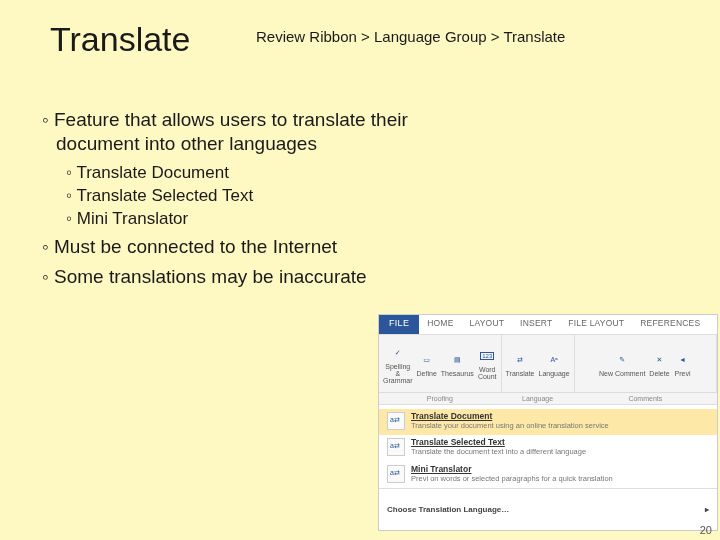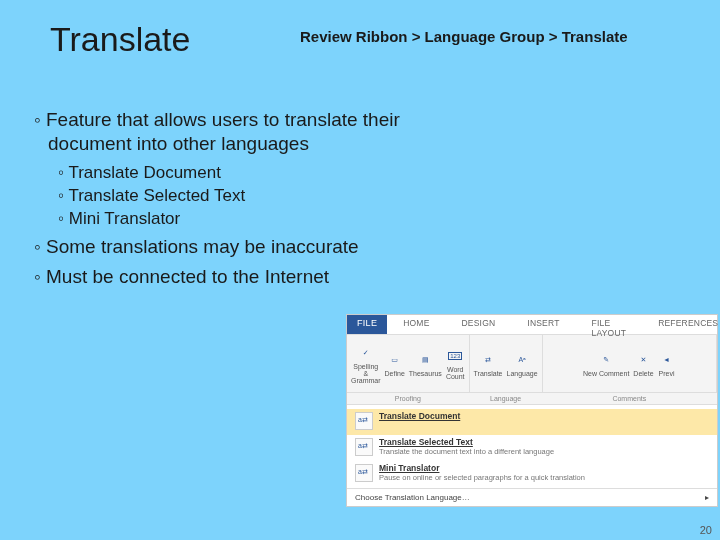--- a/index.html
+++ b/index.html
@@ -1,76 +1,75 @@
 <!DOCTYPE html>
 <html><head>
 <meta charset="utf-8">
 <style>
   * { box-sizing: border-box; margin: 0; padding: 0; }
   html, body { width: 720px; height: 540px; font-family: Arial, Helvetica, sans-serif; }
   .slide {
     width: 720px; height: 540px;
-    background: #7dd3fc;
+    background: #fef9c3;
     position: relative;
     color: #1a1a1a;
   }
   .title {
     position: absolute;
     left: 50px; top: 20px;
     font-size: 34px;
     font-weight: 400;
   }
   .breadcrumb {
     position: absolute;
     left: 256px; top: 28px;
     font-size: 15px;
-    font-weight: bold;
-    margin-left: 44px;
+    font-weight: normal;
   }
   .content {
     position: absolute;
-    left: 24px; top: 108px;
+    left: 32px; top: 108px;
     width: 380px;
     font-size: 19px;
     line-height: 1.25;
   }
   .content ul { list-style: none; }
   .content > ul > li { margin-bottom: 6px; }
   .content .b1::before { content: "◦ "; }
   .sub { margin-left: 24px; font-size: 17px; margin-top:6px; }
   .sub li::before { content: "◦ "; }
   .sub li { margin-bottom: 2px; }
   .b1 .txt { display:inline; }
   .b1 { text-indent: -14px; padding-left: 24px; }
 
   .ribbon-shot {
     position: absolute;
     right: 2px; top: 314px;
-    width: 372px;
+    width: 340px;
     background: #fff;
     border: 1px solid #ccc;
     font-size: 9px;
     color: #444;
   }
   .tabs {
     display: flex;
     align-items: stretch;
     height: 20px;
     background: #fff;
     border-bottom: 1px solid #ddd;
   }
   .tab-file {
     background: #2b579a;
     color: #fff;
     padding: 3px 10px;
     font-size: 9px;
     letter-spacing: 0.3px;
   }
   .tab {
-    padding: 3px 16px;
+    padding: 3px 8px;
     color: #666;
     font-size: 8.5px;
     letter-spacing: 0.2px;
   }
   .ribbon-body {
     display: flex;
     height: 58px;
     background: #f4f4f4;
     border-bottom: 1px solid #ddd;
   }
@@ -130,24 +129,24 @@
     position: relative;
   }
   .dd-ico::after{
     content:"a⇄"; font-size:7px; position:absolute; left:2px; top:3px; color:#2b579a;
   }
   .dd-text { line-height: 1.15; }
   .dd-title { font-size: 8.5px; font-weight: bold; color: #333; text-decoration: underline; }
   .dd-desc { font-size: 7.5px; color: #777; }
   .dd-footer {
     border-top: 1px solid #ddd;
-    padding: 4px 8px;
+    padding: 16px 8px;
     font-size: 8px;
     color: #444;
-    display:flex; justify-content:space-between; align-items:center;
+    display:flex; justify-content:space-between; align-items:center;font-weight:bold;
   }
   .pagenum {
     position: absolute;
     right: 8px; bottom: 4px;
     font-size: 11px;
     color: #555;
   }
 </style>
 </head>
 <body>
@@ -161,33 +160,33 @@
     <ul>
       <li class="b1">
         <span class="txt">Feature that allows users to translate their document into other languages</span>
         <ul class="sub">
           <li>Translate Document</li>
           <li>Translate Selected Text</li>
           <li>Mini Translator</li>
         </ul>
       </li>
       <li class="b1">
-        <span class="txt">Some translations may be inaccurate</span>
+        <span class="txt">Must be connected to the Internet</span>
       </li>
       <li class="b1">
-        <span class="txt">Must be connected to the Internet</span>
+        <span class="txt">Some translations may be inaccurate</span>
       </li>
     </ul>
   </div>
 
   <div class="ribbon-shot">
     <div class="tabs">
       <div class="tab-file">FILE</div>
       <div class="tab">HOME</div>
-      <div class="tab">DESIGN</div>
+      <div class="tab">LAYOUT</div>
       <div class="tab">INSERT</div>
       <div class="tab">FILE LAYOUT</div>
       <div class="tab">REFERENCES</div>
     </div>
     <div class="ribbon-body">
       <div class="rgroup proofing">
         <div class="ritem">
           <span class="ico">✓</span>
           <span>Spelling &amp; Grammar</span>
         </div>
@@ -233,34 +232,35 @@
         </div>
         <div class="group-label">Comments</div>
       </div>
     </div>
     <div class="ribbon-spacer"></div>
     <div class="dropdown">
       <div class="dd-item">
         <div class="dd-ico"></div>
         <div class="dd-text">
           <div class="dd-title">Translate Document</div>
+          <div class="dd-desc">Translate your document using an online translation service</div>
         </div>
       </div>
       <div class="dd-item">
         <div class="dd-ico"></div>
         <div class="dd-text">
           <div class="dd-title">Translate Selected Text</div>
           <div class="dd-desc">Translate the document text into a different language</div>
         </div>
       </div>
       <div class="dd-item">
         <div class="dd-ico"></div>
         <div class="dd-text">
           <div class="dd-title">Mini Translator</div>
-          <div class="dd-desc">Pause on online or selected paragraphs for a quick translation</div>
+          <div class="dd-desc">Previ on words or selected paragraphs for a quick translation</div>
         </div>
       </div>
       <div class="dd-footer">
         <span>Choose Translation Language…</span>
         <span>▸</span>
       </div>
     </div>
   </div>
 
   <div class="pagenum">20</div>

